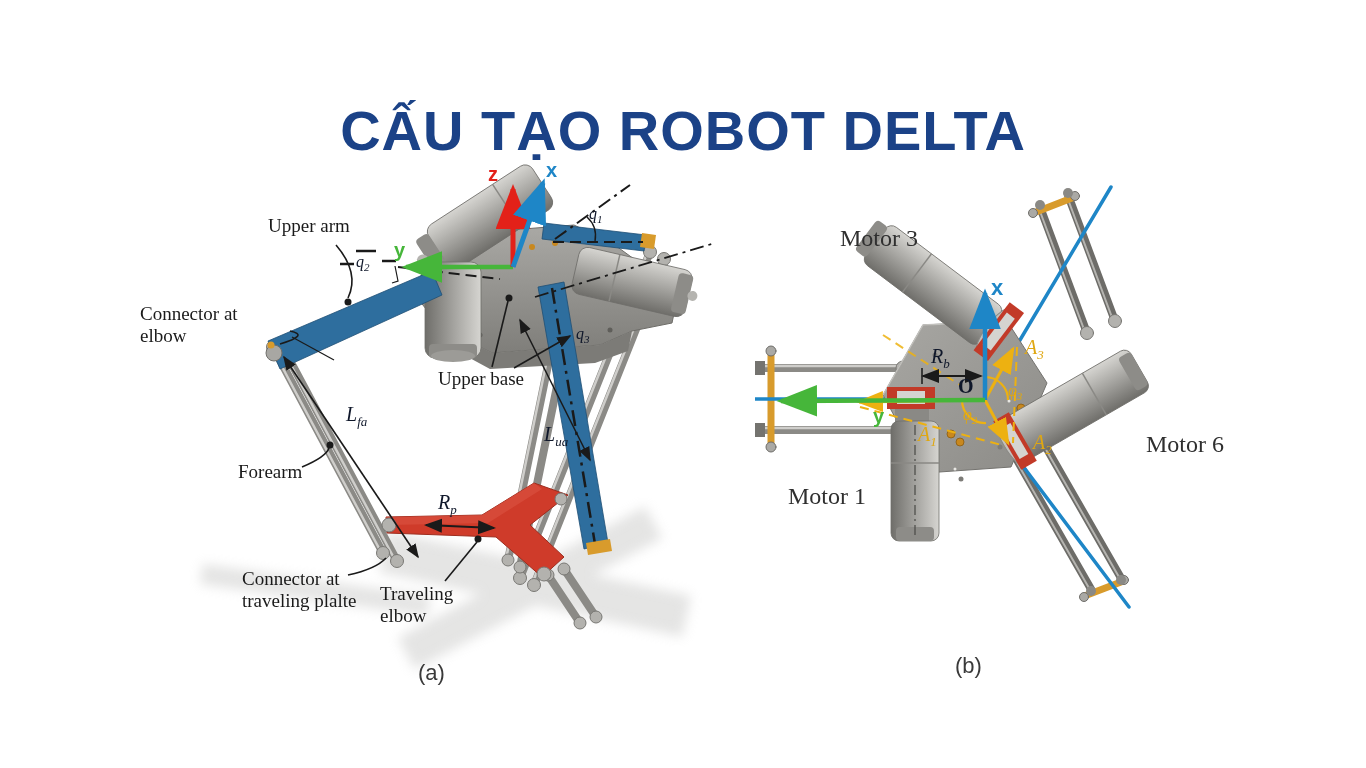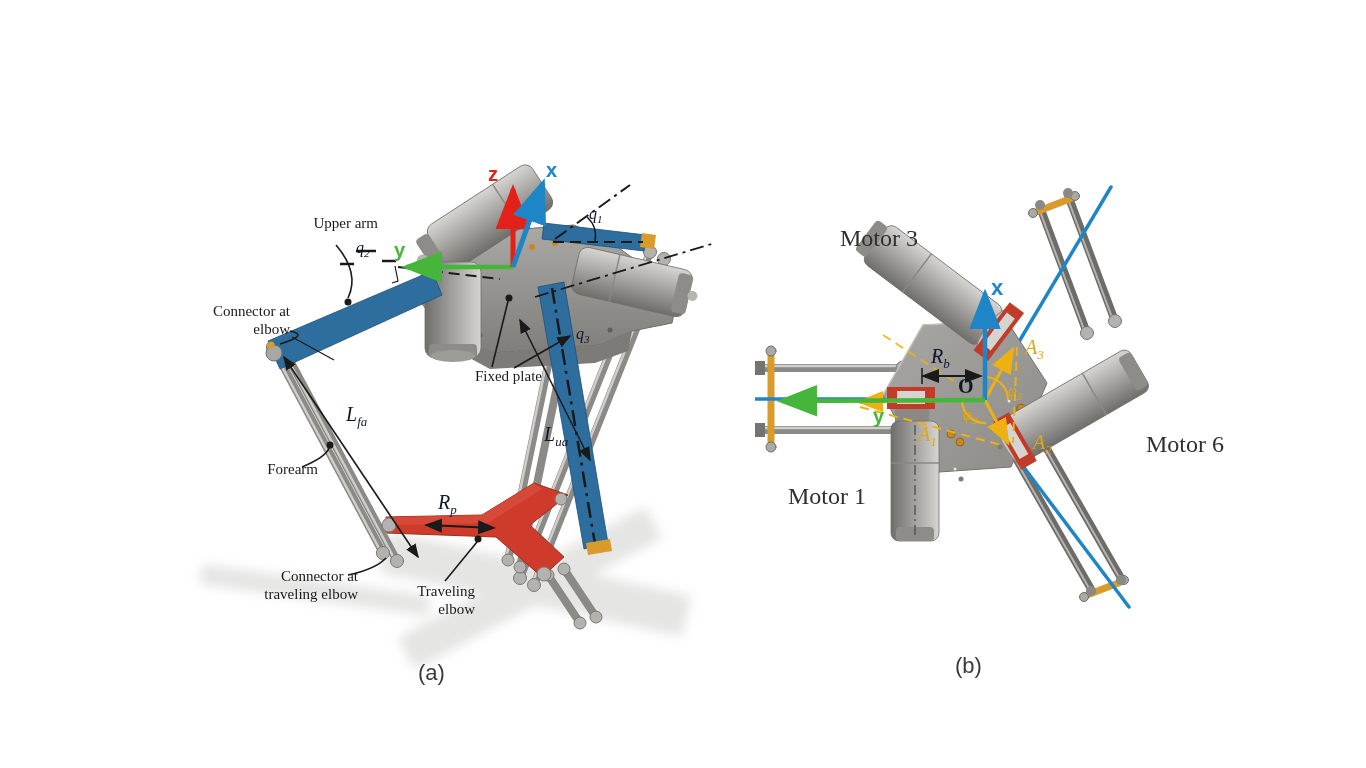--- a/index.html
+++ b/index.html
@@ -4,22 +4,22 @@
 <style>
   html,body{margin:0;padding:0;background:#ffffff;}
   body{width:1366px;height:768px;overflow:hidden;font-family:"Liberation Sans","DejaVu Sans",sans-serif;}
   .page{position:relative;width:1366px;height:768px;background:#fff;}
   .title{position:absolute;left:0;right:0;top:60px;text-align:center;font-weight:bold;
          font-size:56px;letter-spacing:1px;color:var(--title,#1b4287);}
   .fig{position:absolute;}
   .fig-a{left:140px;top:155px;width:600px;height:545px;}
   .fig-b{left:755px;top:185px;width:545px;height:520px;}
   .fig svg{position:absolute;left:0;top:0;}
-  .lbl{position:absolute;font-family:"Liberation Serif","DejaVu Serif",serif;font-size:15px;
-       color:#1a1a1a;line-height:1.18;text-align:right;white-space:nowrap;}
+  .lbl{position:absolute;font-family:"Liberation Serif","DejaVu Serif",serif;font-size:19px;
+       color:#1a1a1a;line-height:1.18;text-align:left;white-space:nowrap;}
   .sym{position:absolute;font-family:"Liberation Serif","DejaVu Serif",serif;font-style:italic;
        font-size:20px;color:#0f172a;white-space:nowrap;}
   .sym sub{font-size:13px;}
   .sym.small{font-size:16px;}
   .sym.small sub{font-size:11px;}
   .axis{position:absolute;font-weight:bold;font-size:20px;font-style:normal;
         font-family:"Liberation Sans","DejaVu Sans",sans-serif;}
   .ax-x{color:var(--axis-x,#1e86c7);}
   .ax-y{color:var(--axis-y,#46b63a);}
   .ax-z{color:var(--axis-z,#e32119);}
@@ -33,20 +33,21 @@
   .stroke-z{stroke:var(--axis-z,#e32119);}
   .stroke-gold{stroke:var(--marker-yellow,#edb111);}
   .fill-arm{fill:var(--arm-blue,#2e6e9e);}
   .fill-plate{fill:var(--plate-red,#cf3b2a);}
 </style>
 </head>
 <body>
 
 <div class="page">
 
+  <h1 class="title">CẤU TẠO ROBOT DELTA</h1>
 
   <div class="fig fig-a">
     <svg width="600" height="545" viewBox="0 0 600 545">
       <defs>
         <linearGradient id="met" x1="0" y1="0" x2="0" y2="1">
           <stop offset="0" stop-color="#d6d5d1"></stop>
             <stop offset="0.45" stop-color="#a8a7a3"></stop>
             <stop offset="1" stop-color="#6f6e6a"></stop>
         </linearGradient>
         <linearGradient id="gbase" x1="0" y1="0" x2="0" y2="1">
@@ -196,38 +197,38 @@
         <line class="stroke-x" x1="373" y1="112" x2="403" y2="28" stroke-width="5" marker-end="url(#axm)"></line>
       </g>
     </svg>
 
     <div class="lbl" style="left:128px;top:60px;width:110px">
       <span>Upper arm</span></div>
     <div class="lbl" style="left:0px;top:148px;width:150px">
       <span>Connector at</span><br>
       <span>elbow</span></div>
     <div class="lbl" style="left:298px;top:213px;width:104px">
-      <span>Fixed plate</span></div>
+      <span>Upper base</span></div>
     <div class="lbl" style="left:98px;top:306px;width:80px">
       <span>Forearm</span></div>
     <div class="lbl" style="left:102px;top:413px;width:116px">
       <span>Connector at</span><br>
-      <span>traveling elbow</span></div>
+      <span>traveling plalte</span></div>
     <div class="lbl" style="left:240px;top:428px;width:95px">
       <span>Traveling</span><br>
       <span>elbow</span></div>
     <div class="cap" style="left:278px;top:505px">
       <span>(a)</span></div>
 
     <div class="axis ax-z" style="left:348px;top:8px"><span>z</span></div>
     <div class="axis ax-x" style="left:406px;top:4px"><span>x</span></div>
     <div class="axis ax-y" style="left:254px;top:84px"><span>y</span></div>
 
     <div class="sym small" style="left:449px;top:50px"><span>q</span><sub>1</sub></div>
-    <div class="sym small" style="left:216px;top:84px"><span>q</span><sub>2</sub></div>
+    <div class="sym small" style="left:216px;top:98px"><span>q</span><sub>2</sub></div>
     <div class="sym small" style="left:436px;top:170px"><span>q</span><sub>3</sub></div>
     <div class="sym" style="left:206px;top:248px"><span>L</span><sub>fa</sub></div>
     <div class="sym" style="left:404px;top:268px"><span>L</span><sub>ua</sub></div>
     <div class="sym" style="left:298px;top:336px"><span>R</span><sub>p</sub></div>
   </div>
 
   <div class="fig fig-b">
     <svg width="545" height="520" viewBox="0 0 545 520">
       <defs>
         <linearGradient id="met2" x1="0" y1="0" x2="0" y2="1">

